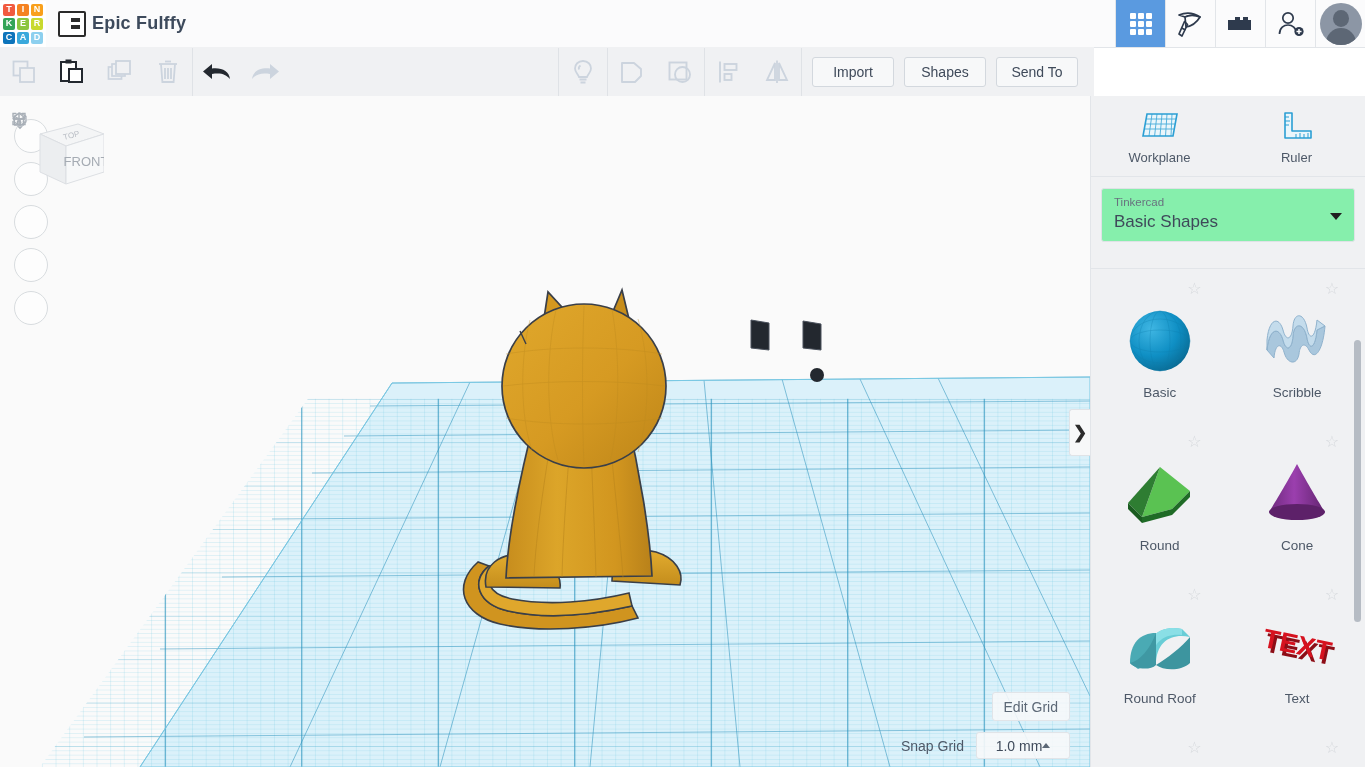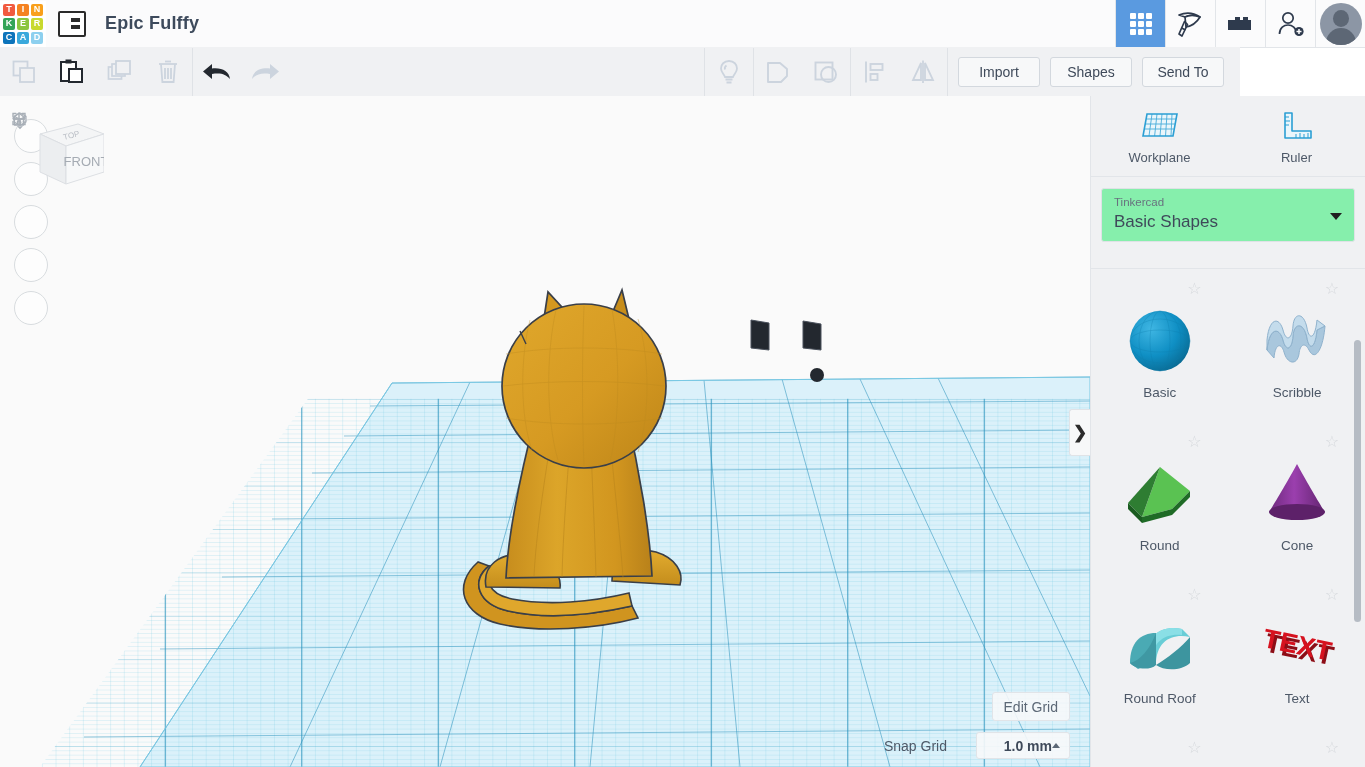--- a/index.html
+++ b/index.html
@@ -30,21 +30,21 @@
   }
   .doc-icon{
     margin-left:12px;width:28px;height:26px;box-sizing:border-box;
     border:2px solid #2b2b2b;border-radius:2px;background:#fff;
     display:flex;flex-direction:column;justify-content:center;gap:3px;padding:3px 4px;
     cursor:pointer;
   }
   .doc-icon i{display:block;height:4px;background:#2b2b2b;border-radius:0;}
   .doc-icon i.r1{margin-left:7px;}
   .doc-title{
-    margin-left:19px;font-size:18px;font-weight:bold;color:#3d4a5c;letter-spacing:.2px;
+    margin-left:6px;font-size:18px;font-weight:bold;color:#3d4a5c;letter-spacing:.2px;
   }
   .topbar-right{margin-left:auto;display:flex;height:47px;align-items:stretch;}
   .tb-btn{
     width:49px;display:flex;align-items:center;justify-content:center;
     border-left:1px solid #e2e5e9;cursor:pointer;background:#fbfbfc;
   }
   .tb-btn.active{background:#5a9ae0;}
   .grid9{display:grid;grid-template-columns:repeat(3,6px);grid-template-rows:repeat(3,6px);gap:2px;}
   .grid9 i{background:#ffffff;border-radius:1px;display:block;}
   .avatar-wrap{
@@ -52,21 +52,21 @@
     border-left:1px solid #e2e5e9;background:#fbfbfc;cursor:pointer;
   }
   .avatar{
     width:42px;height:42px;border-radius:50%;background:#8c96a5;overflow:hidden;position:relative;
   }
   .avatar::before{content:"";position:absolute;left:13px;top:7px;width:16px;height:17px;border-radius:50%;background:#5d6775;}
   .avatar::after{content:"";position:absolute;left:6px;top:25px;width:30px;height:24px;border-radius:15px 15px 0 0;background:#5d6775;}
 
   
   .toolbar{
-    position:absolute;left:0;top:47px;width:1240px;height:49px;
+    position:absolute;left:0;top:47px;width:1094px;height:49px;
     background:#f0f1f3;border-bottom:1px solid #e2e5e9;display:flex;align-items:center;
   }
   .tool{
     width:48px;height:48px;display:flex;align-items:center;justify-content:center;cursor:pointer;
   }
   .tool.dis{cursor:default;}
   .vline{width:1px;height:48px;background:#dfe2e6;}
   .spacer{flex:1;}
   .txt-btn{
     height:30px;min-width:82px;padding:0 14px;margin-left:10px;box-sizing:border-box;
@@ -98,27 +98,27 @@
     font-size:17px;color:#2b2b2b;font-weight:bold;
   }
 
   
   .edit-grid{
     position:absolute;right:20px;bottom:46px;height:27px;padding:0 11px;
     background:rgba(247,248,249,.88);border:1px solid #e1e4e8;border-radius:3px;
     display:flex;align-items:center;font-size:14px;color:#5c6876;cursor:pointer;
   }
   .snap-row{
-    position:absolute;right:20px;bottom:8px;display:flex;align-items:center;gap:29px;
+    position:absolute;right:20px;bottom:8px;display:flex;align-items:center;gap:12px;
   }
   .snap-label{font-size:14px;color:#4d5867;}
   .snap-select{
     height:27px;width:94px;padding:0 9px;box-sizing:border-box;
     background:rgba(247,248,249,.9);border:1px solid #e1e4e8;border-radius:3px;
-    display:flex;align-items:center;justify-content:flex-end;font-size:14px;color:#3f4a5a;cursor:pointer;font-weight:bold;
+    display:flex;align-items:center;justify-content:center;font-size:14px;color:#3f4a5a;cursor:pointer;
   }
   .caret-up{width:0;height:0;border-left:4px solid transparent;border-right:4px solid transparent;border-bottom:5px solid #5c6876;}
 
   
   .rpanel{
     position:absolute;left:1090px;top:96px;width:275px;height:671px;
     background:#f0f1f3;border-left:1px solid #e2e5e9;box-sizing:border-box;
   }
   .rp-top{
     height:80px;display:flex;border-bottom:1px solid #e2e5e9;

